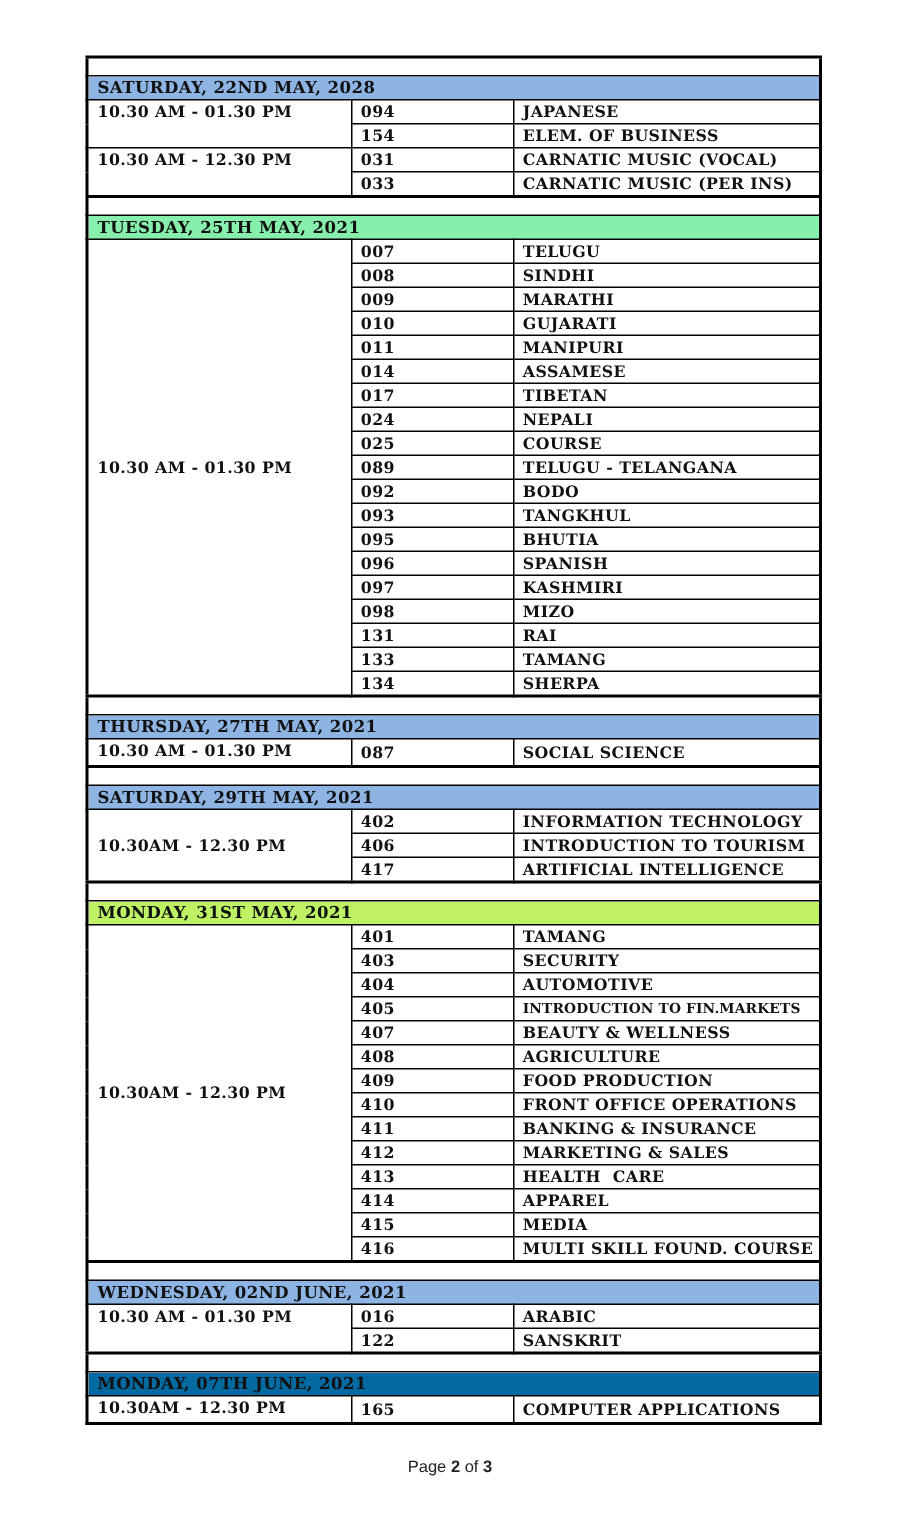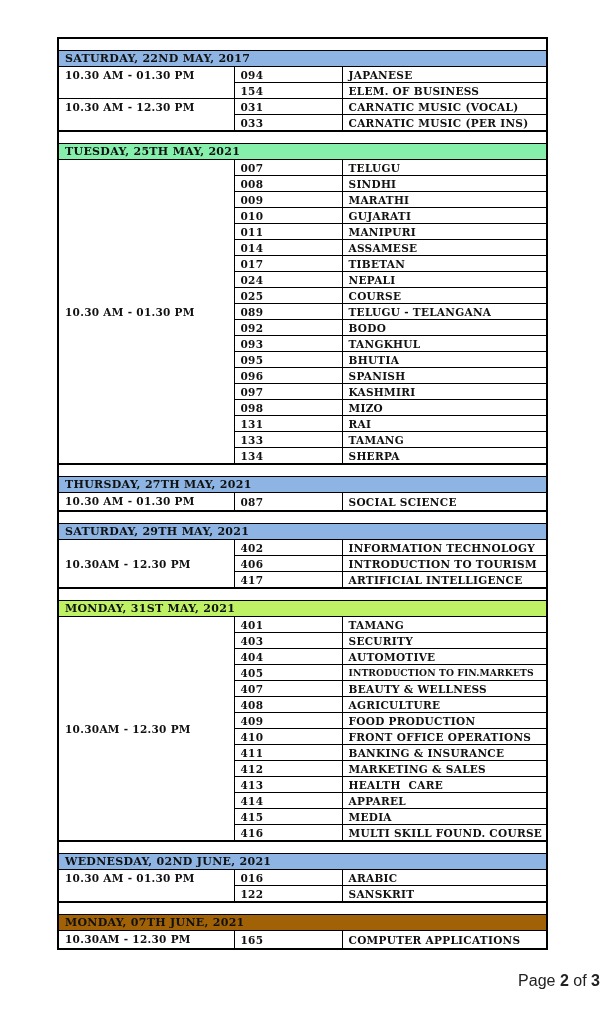--- a/index.html
+++ b/index.html
@@ -54,44 +54,44 @@
   td.time.v-middle { vertical-align: middle; }
   td.code { vertical-align: middle; }
   td.subject { vertical-align: middle; }
   td.subject.small { font-size: 9.2px; letter-spacing: 0.1px; }
 
   .footer {
     position: absolute;
     left: 0;
     top: 972px;
     width: 100%;
-    text-align: right;
+    text-align: center;
     font-family: "Liberation Sans", sans-serif;
-    font-size: 16px;
+    font-size: 11px;
     color: #222;
   }
   .footer b { font-weight: bold; }
 </style>
 </head>
 <body>
 
 <div class="page">
 
   <table class="tt">
     <colgroup>
       <col class="c-time">
       <col class="c-code">
       <col class="c-subj">
     </colgroup>
     <tbody id="tt-body">
         <tr class="spacer">
           <td colspan="3"></td>
         </tr>
         <tr class="day">
-          <td colspan="3" style="background: rgb(141, 180, 226);">SATURDAY, 22ND MAY, 2017</td>
+          <td colspan="3" style="background: rgb(141, 180, 226);">SATURDAY, 22ND MAY, 2028</td>
         </tr>
         <tr class="row">
           <td class="time v-top" rowspan="2">10.30 AM - 01.30 PM</td>
           <td class="code">094</td>
           <td class="subject">JAPANESE</td>
         </tr>
         <tr class="row">
           <td class="code">154</td>
           <td class="subject">ELEM. OF BUSINESS</td>
         </tr>
@@ -292,21 +292,21 @@
           <td class="subject">ARABIC</td>
         </tr>
         <tr class="row">
           <td class="code">122</td>
           <td class="subject">SANSKRIT</td>
         </tr>
         <tr class="spacer">
           <td colspan="3"></td>
         </tr>
         <tr class="day">
-          <td colspan="3" style="background: #a16207;">MONDAY, 07TH JUNE, 2021</td>
+          <td colspan="3" style="background: #0369a1;">MONDAY, 07TH JUNE, 2021</td>
         </tr>
         <tr class="row">
           <td class="time v-top" rowspan="1">10.30AM - 12.30 PM</td>
           <td class="code">165</td>
           <td class="subject">COMPUTER APPLICATIONS</td>
         </tr>
       </tbody>
   </table>
 
   <div class="footer"><span>Page</span> <b>2</b> <span>of</span> <b>3</b></div>

